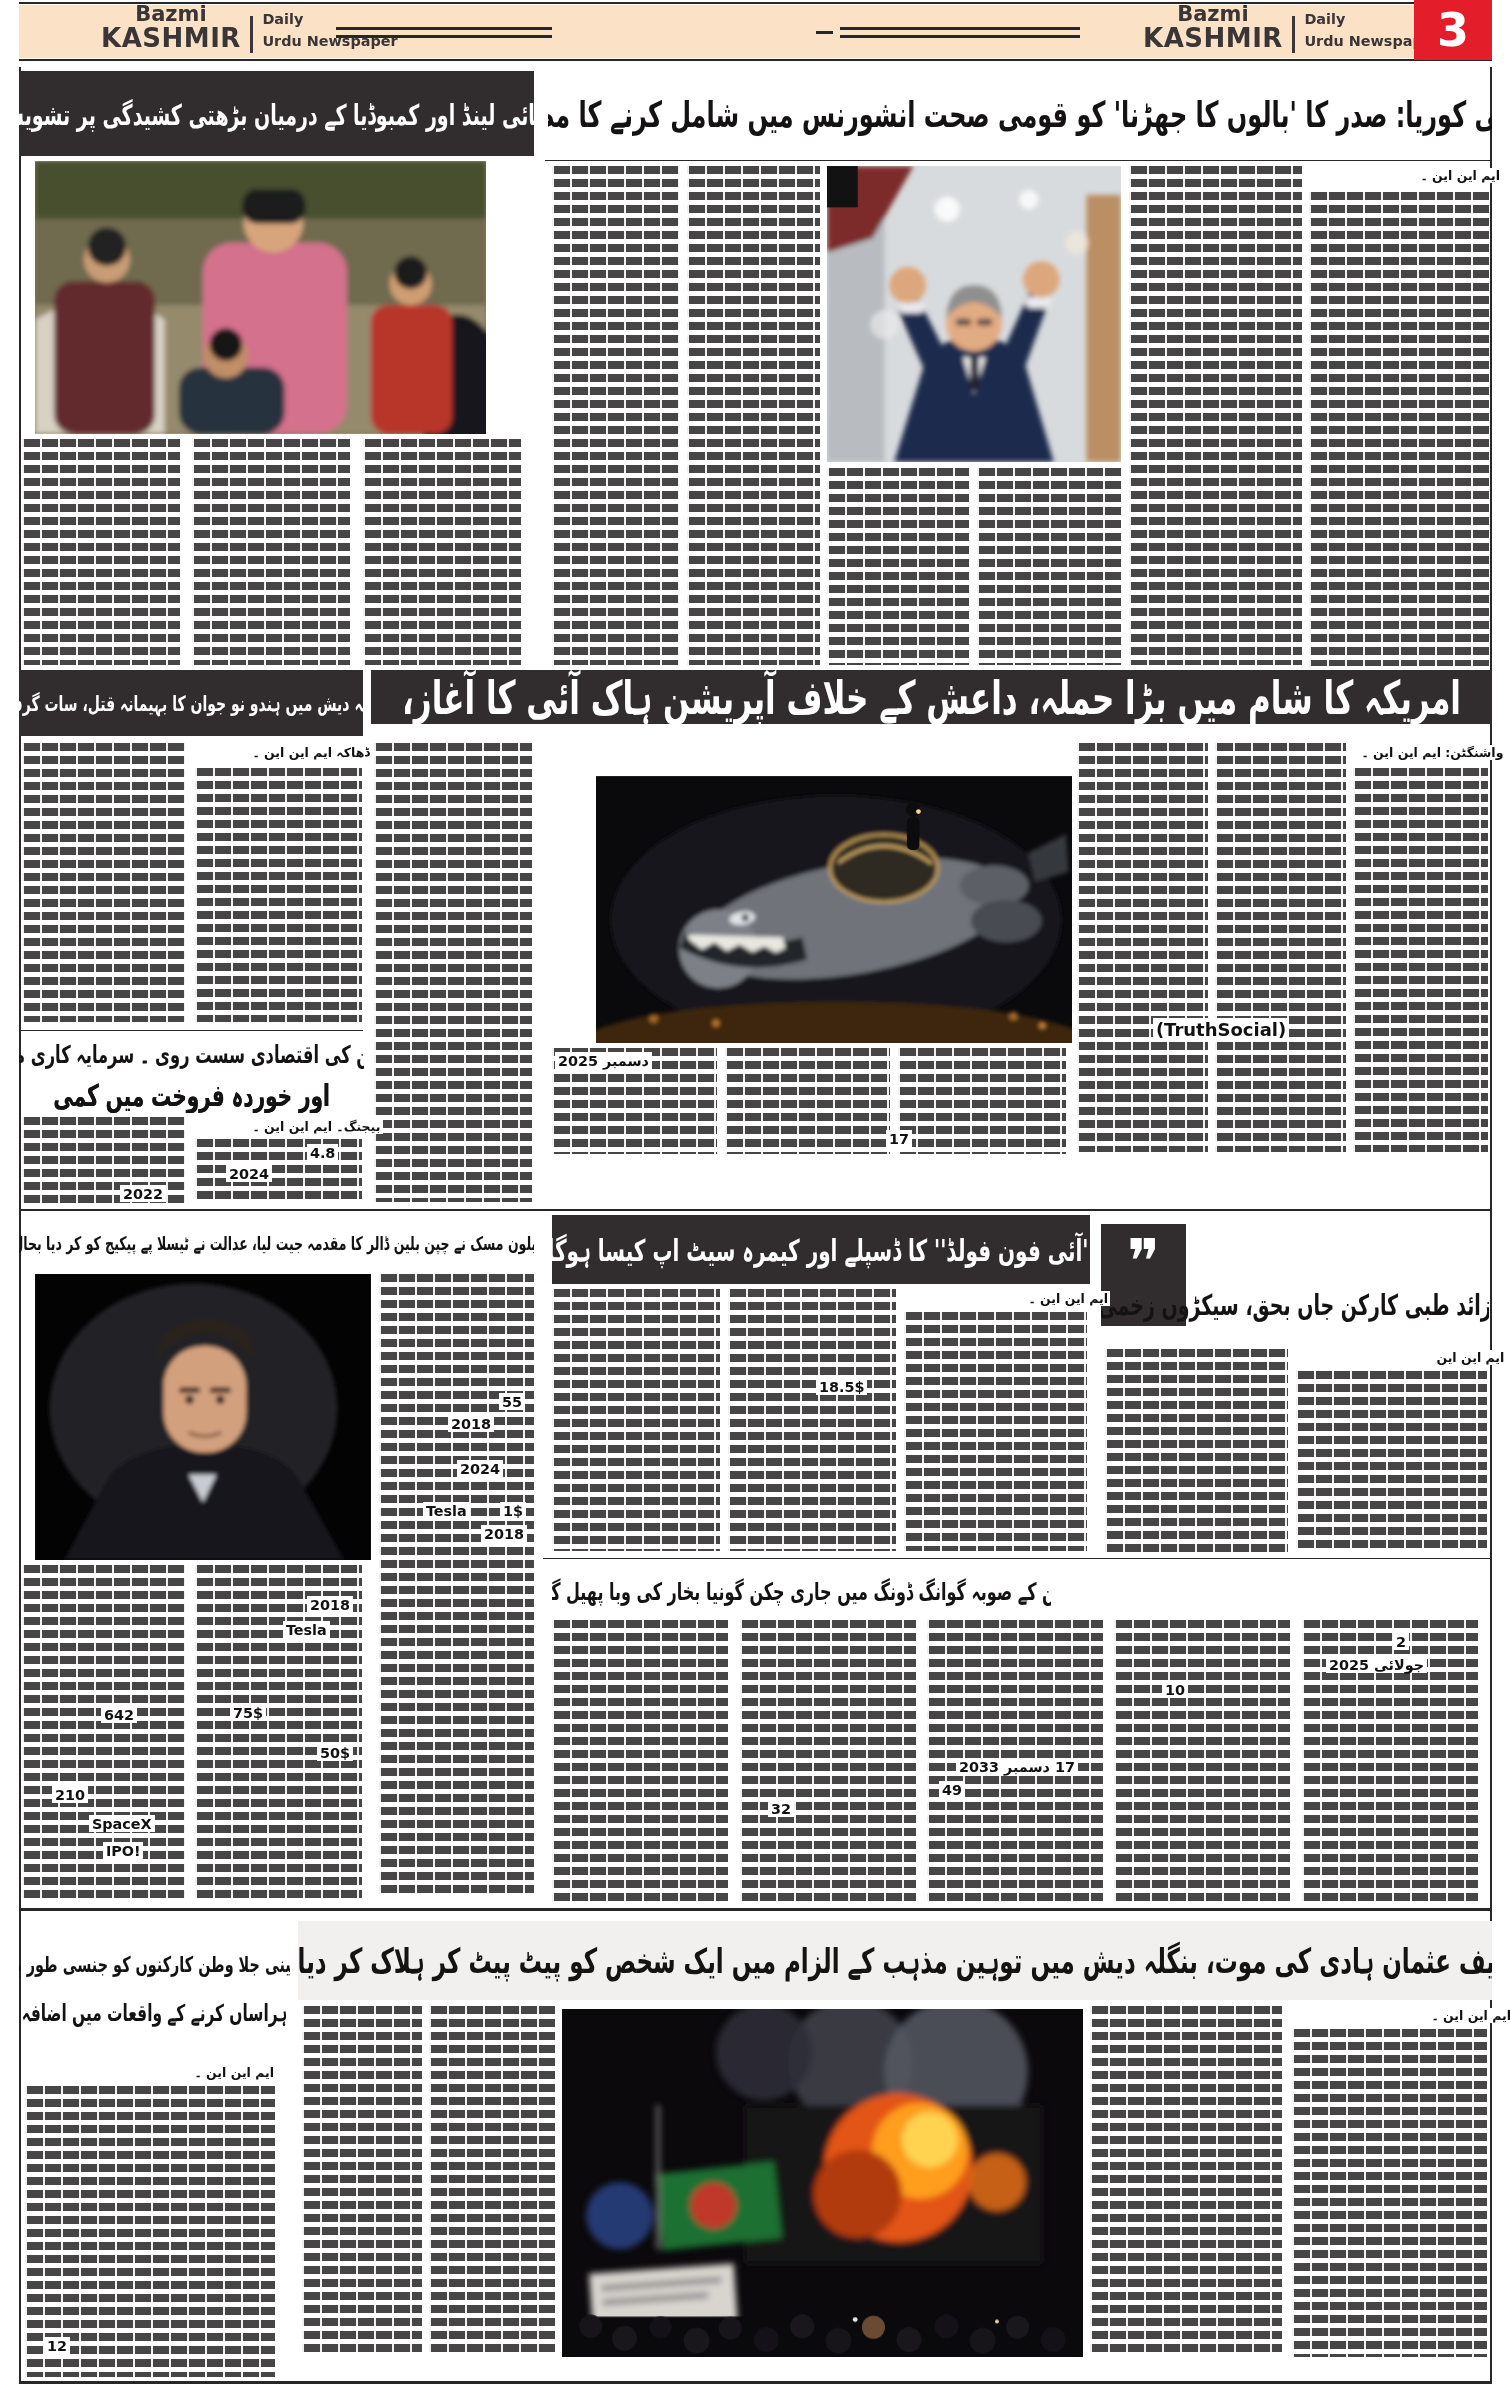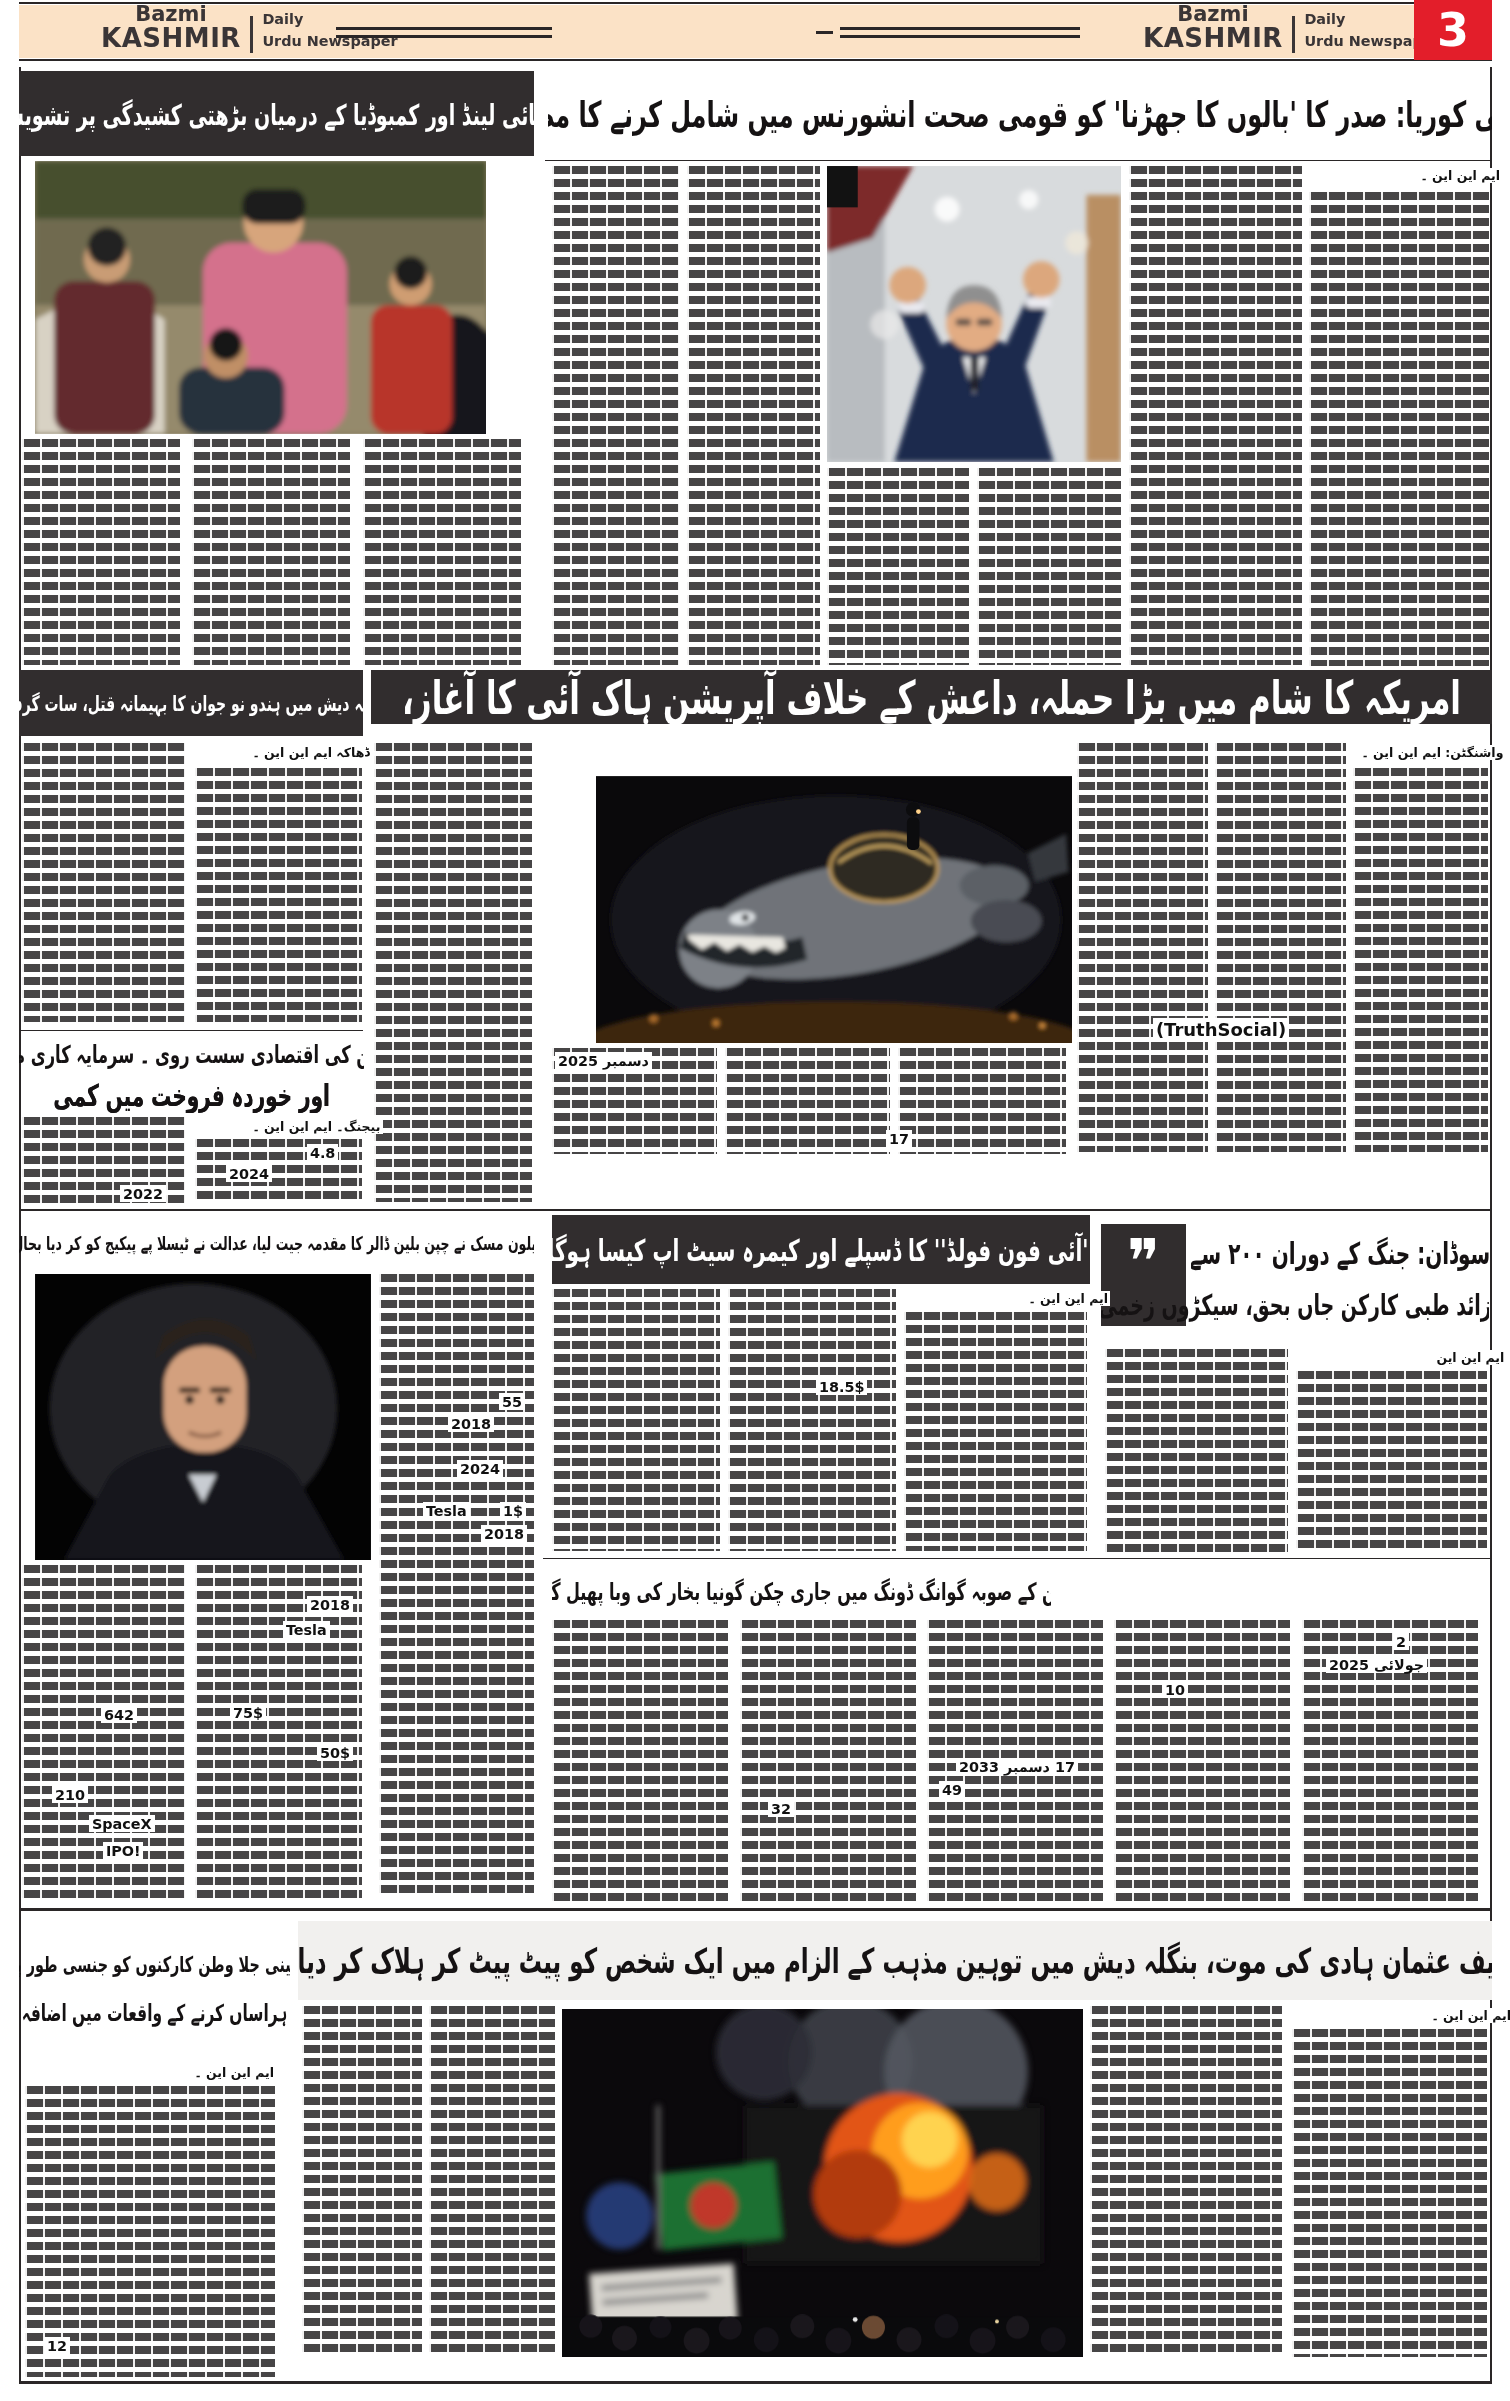--- a/index.html
+++ b/index.html
@@ -286,23 +286,20 @@
   </div>
   <div class="lead" style="left:1026px;top:1291px">ایم این این ۔</div>
   <div class="tx urdu" style="left:904px;top:1312px;width:183px;height:239px"></div>
   <div class="tx urdu" style="left:728px;top:1289px;width:168px;height:262px"></div>
   <div class="tx urdu" style="left:552px;top:1289px;width:168px;height:262px"></div>
   <div class="tok" style="left:816px;top:1378px">18.5$</div>
 
   <div class="bar" style="left:1101px;top:1224px;width:85px;height:102px">
     <span style="font-size:62px;line-height:1;transform:translateY(-13.4px)">❞</span>
   </div>
-  <div class="bh" style="left:1191px;top:1228px;width:298px;height:50px">
-    <span class="t urdu" style="font-size:20px">سوڈان: جنگ کے دوران ۲۰۰ سے</span>
-  </div>
   <div class="bh" style="left:1101px;top:1281px;width:388px;height:46px">
     <span class="t urdu" style="font-size:19px">زائد طبی کارکن جاں بحق، سیکڑوں زخمی</span>
   </div>
   <div class="lead" style="left:1434px;top:1350px">ایم این این</div>
   <div class="tx urdu" style="left:1296px;top:1371px;width:191px;height:182px"></div>
   <div class="tx urdu" style="left:1105px;top:1349px;width:183px;height:204px"></div>
 
   <div class="rule" style="left:543px;top:1558px;width:947px;height:1.4px"></div>
 
   <div class="bh" style="left:552px;top:1567px;width:499px;height:48px">

